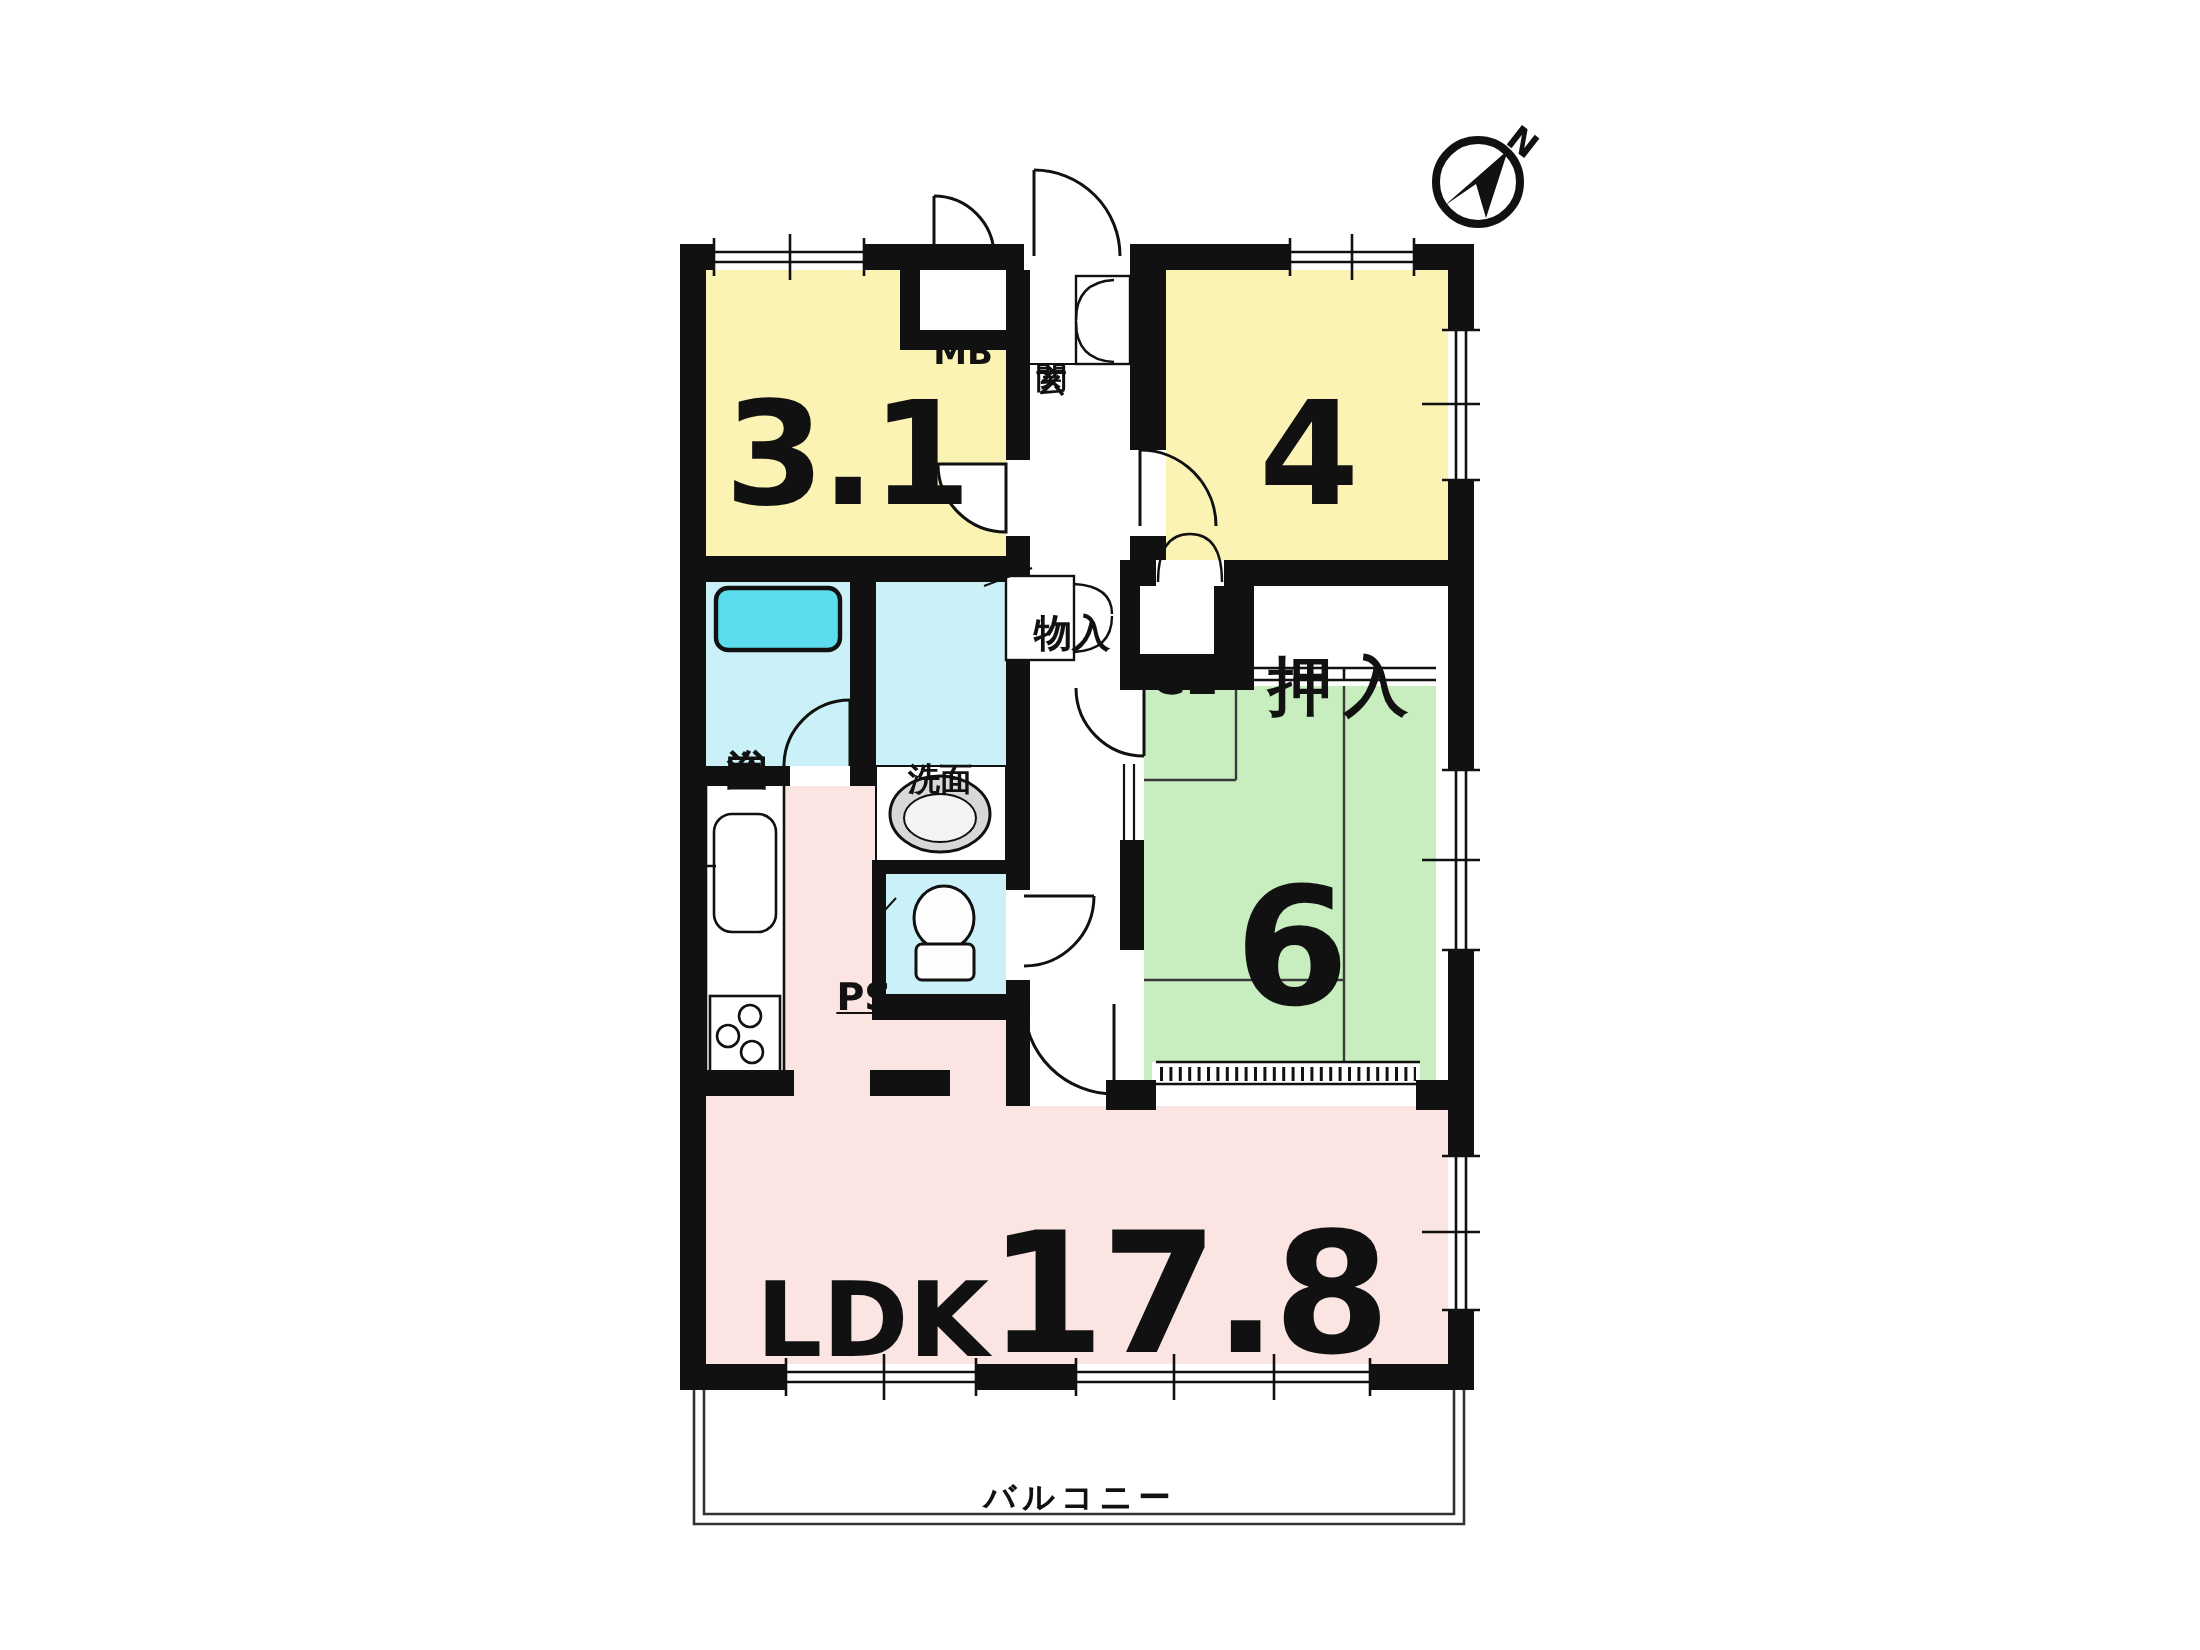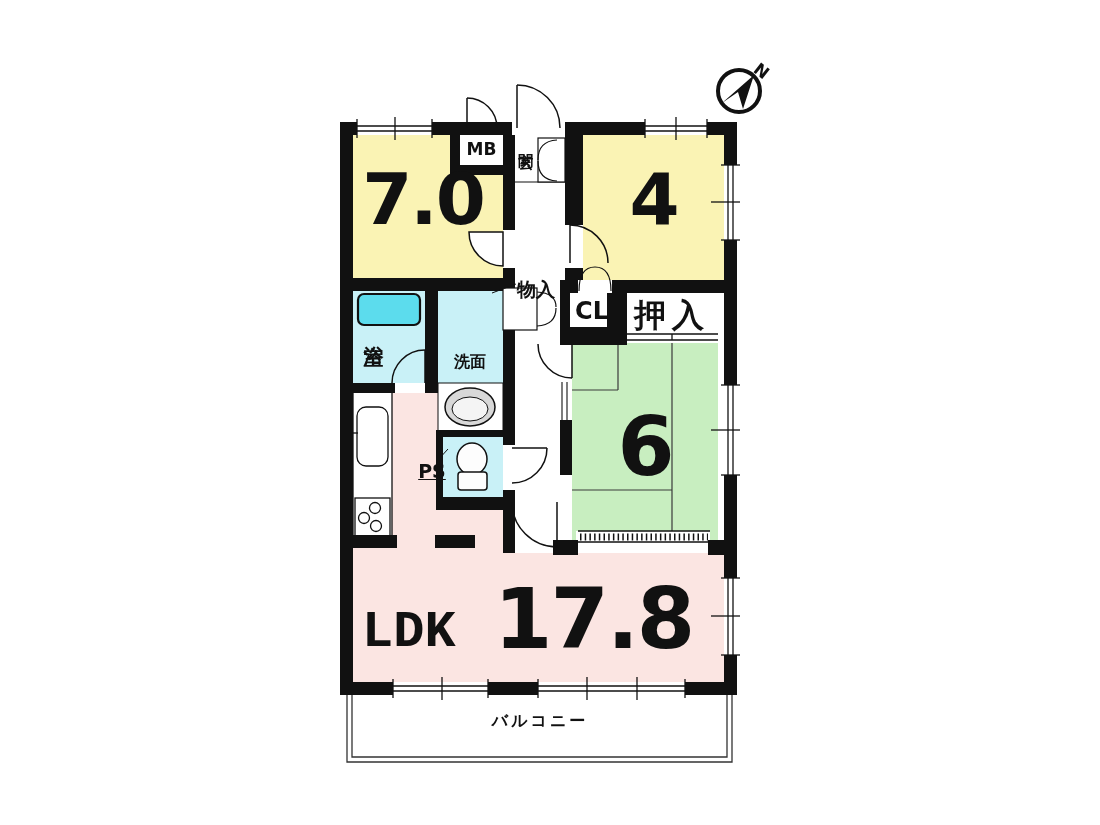--- a/index.html
+++ b/index.html
@@ -1,20 +1,20 @@
 <!DOCTYPE html>
 <html><head>
 <meta charset="utf-8">
 <style>
   html,body{margin:0;padding:0;background:#ffffff;}
   #stage{position:relative;width:1100px;height:825px;background:#ffffff;overflow:hidden;
          font-family:"DejaVu Sans","Liberation Sans",sans-serif;}
   #plan-svg{position:absolute;left:0;top:0;width:1100px;height:825px;}
   .lbl{position:absolute;font-weight:bold;color:#111;line-height:1;white-space:nowrap;
-       text-align:center;letter-spacing:0;}
+       text-align:center;letter-spacing:0;margin-top:28px;}
   .vert{writing-mode:vertical-rl;text-orientation:upright;line-height:1.05;}
   .num{letter-spacing:-2px;}
 </style>
 </head>
 <body>
 
 <div id="stage">
 
   <svg id="plan-svg" viewBox="0 0 1100 825" xmlns="http://www.w3.org/2000/svg">
 
@@ -261,24 +261,24 @@
       <path d="M352,695 L352,757 L727,757 L727,695"></path>
     </g>
 
     <g>
       <circle cx="739" cy="91" r="21" fill="none" stroke="#111" stroke-width="4"></circle>
       <polygon fill="#111" points="754,75 722,103 738,92 743,109"></polygon>
       <text x="755" y="77" font-size="17" font-weight="bold" fill="#111" transform="rotate(38 762 70)" font-family="DejaVu Sans, Liberation Sans, sans-serif">N</text>
     </g>
   </svg>
 
-  <div class="lbl num" style="left:340px;top:163px;width:166px;font-size:72px;">7.0</div>
+  <div class="lbl num" style="left:340px;top:163px;width:166px;font-size:72px;">3.1</div>
   <div class="lbl num" style="left:583px;top:163px;width:141px;font-size:72px;">4</div>
   <div class="lbl num" style="left:572px;top:406px;width:146px;font-size:82px;">6</div>
-  <div class="lbl" style="left:362px;top:607px;font-size:52px;font-family:Liberation Mono, monospace;">LDK</div>
+  <div class="lbl" style="left:378px;top:607px;font-size:52px;">LDK</div>
   <div class="lbl num" style="left:494px;top:577px;font-size:84px;">17.8</div>
   <div class="lbl" style="left:420px;top:713px;width:240px;font-size:16px;letter-spacing:3px;">バルコニー</div>
   <div class="lbl" style="left:459px;top:141px;width:45px;font-size:17px;">MB</div>
   <div class="lbl vert" style="left:517px;top:141px;font-size:15px;">玄関</div>
   <div class="lbl" style="left:514px;top:280px;width:44px;font-size:19px;">物入</div>
   <div class="lbl" style="left:568px;top:299px;width:40px;font-size:24px;text-align:right;">CL</div>
   <div class="lbl" style="left:625px;top:299px;width:94px;font-size:32px;letter-spacing:6px;">押入</div>
   <div class="lbl vert" style="left:363px;top:330px;font-size:20px;">浴室</div>
   <div class="lbl" style="left:436px;top:354px;width:68px;font-size:16px;">洗面</div>
   <div class="lbl" style="left:410px;top:462px;width:44px;font-size:19px;text-decoration:underline;">PS</div>

